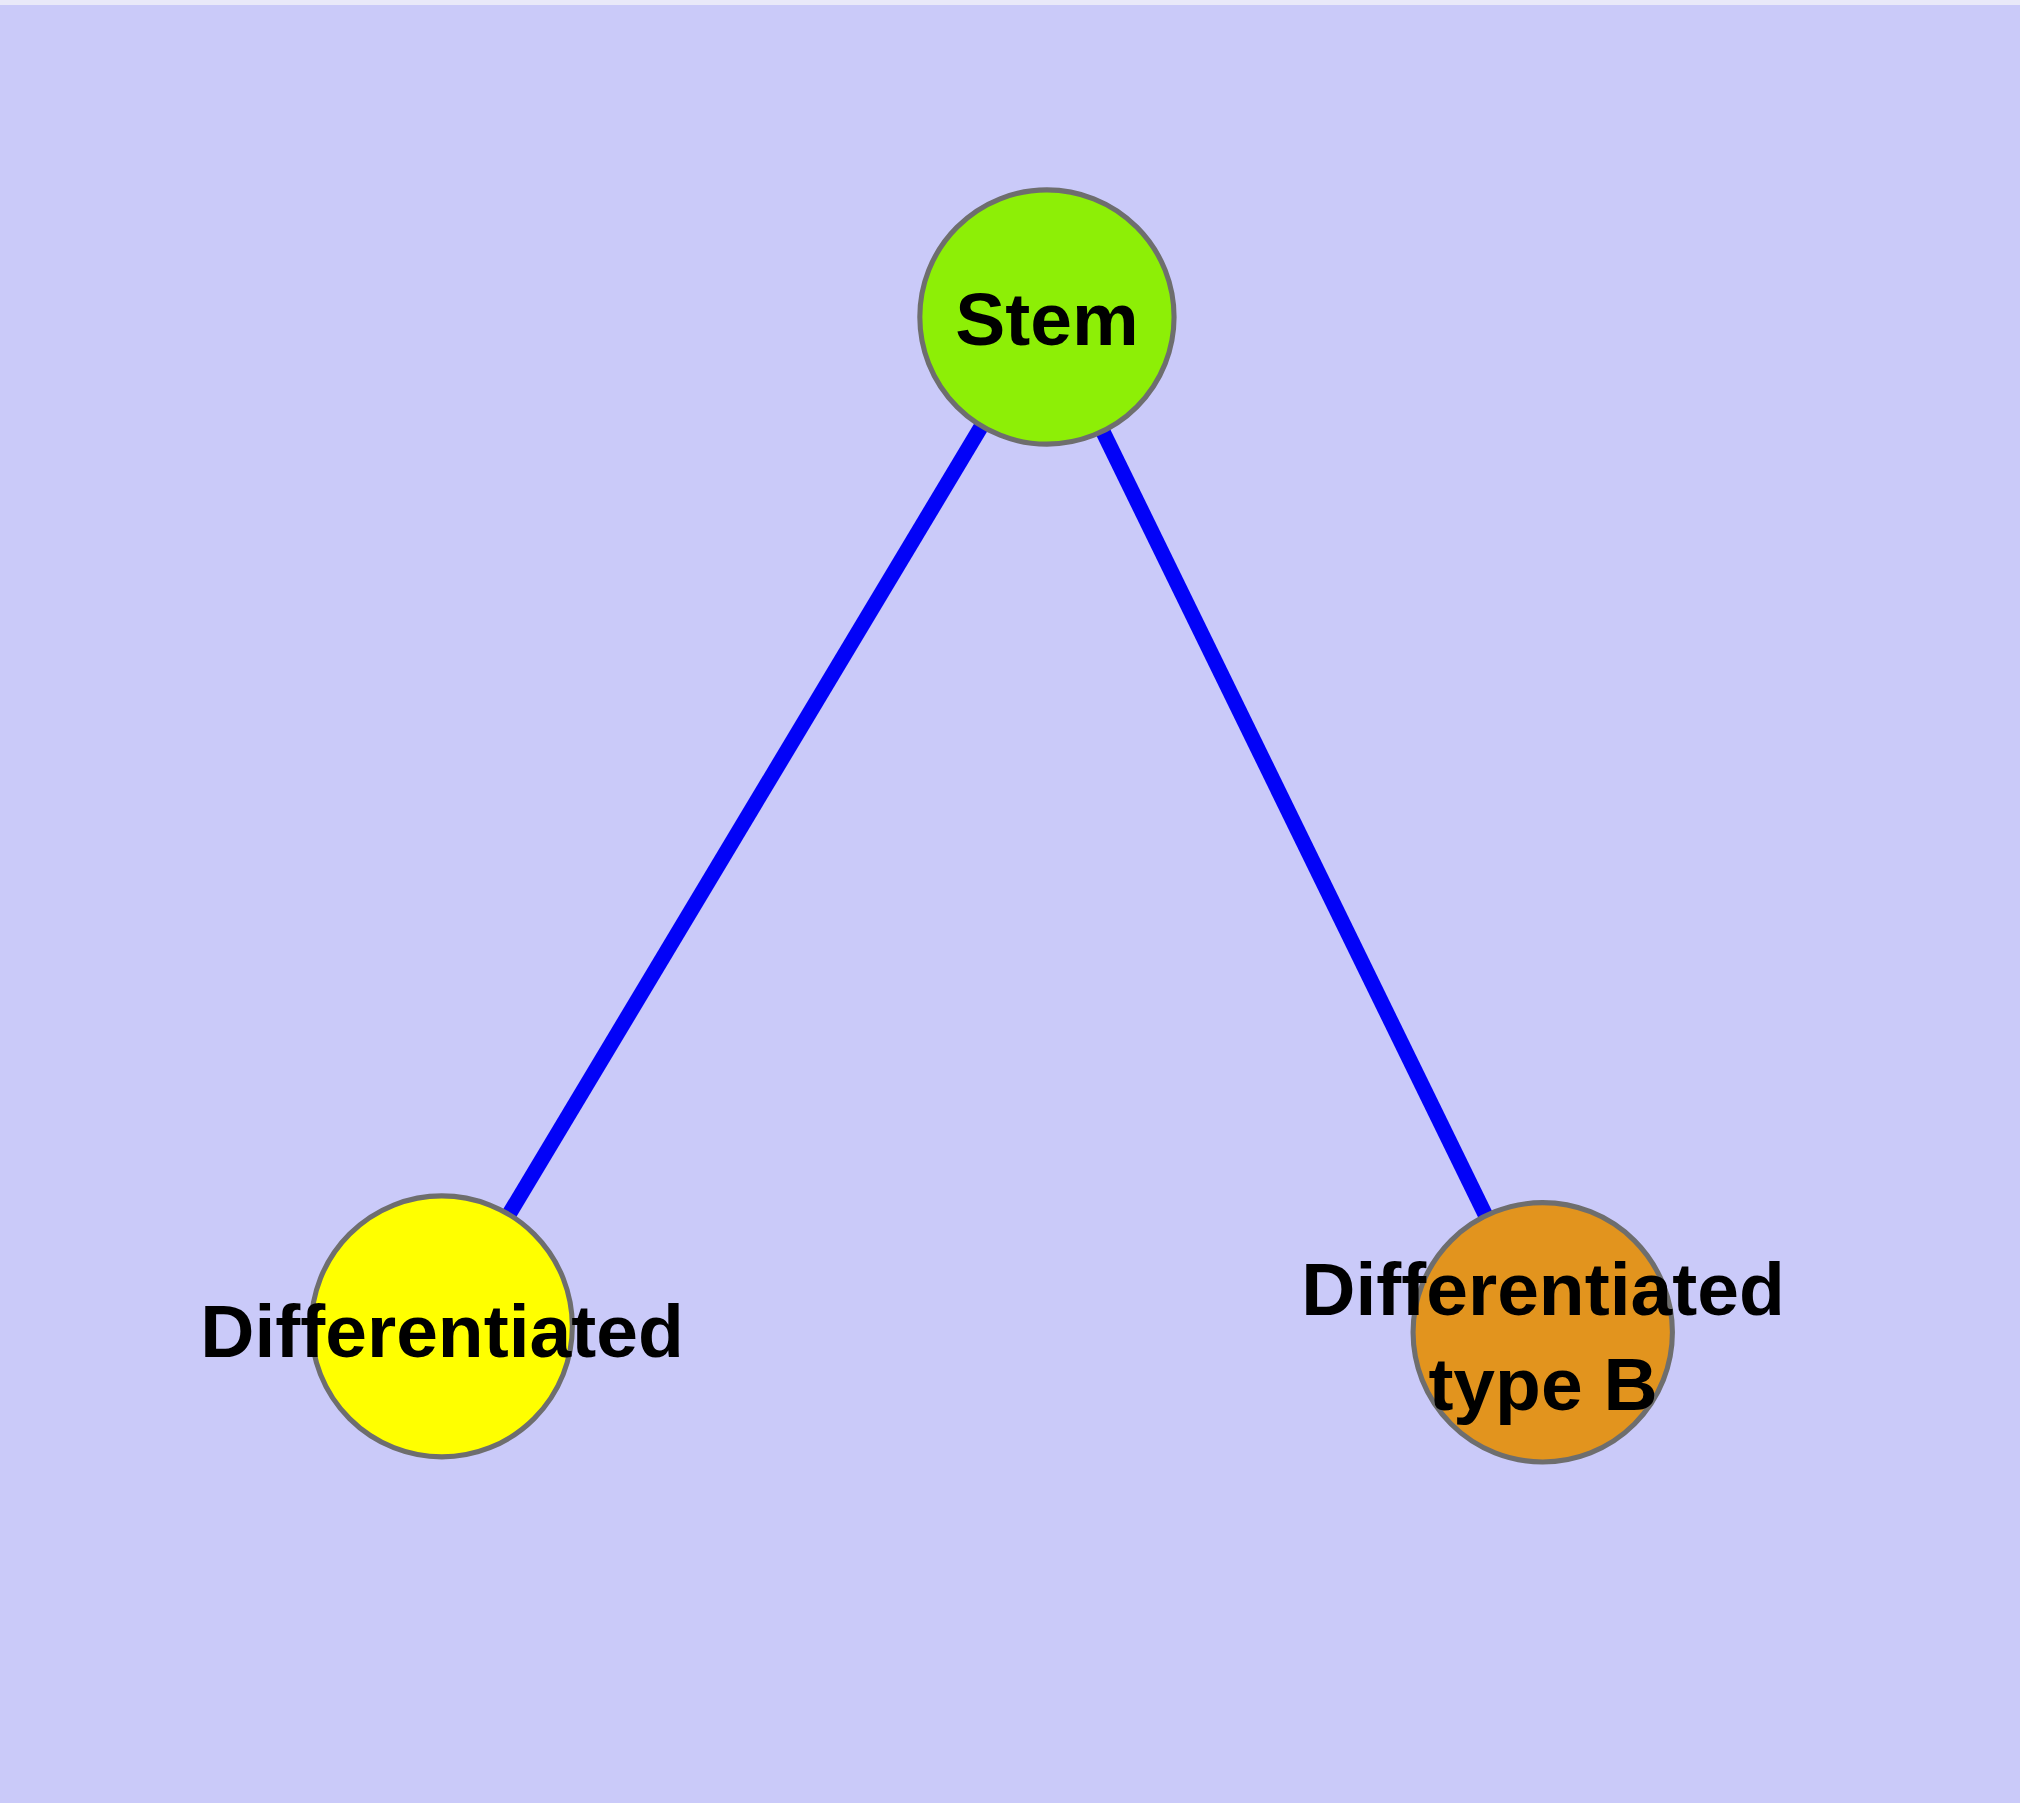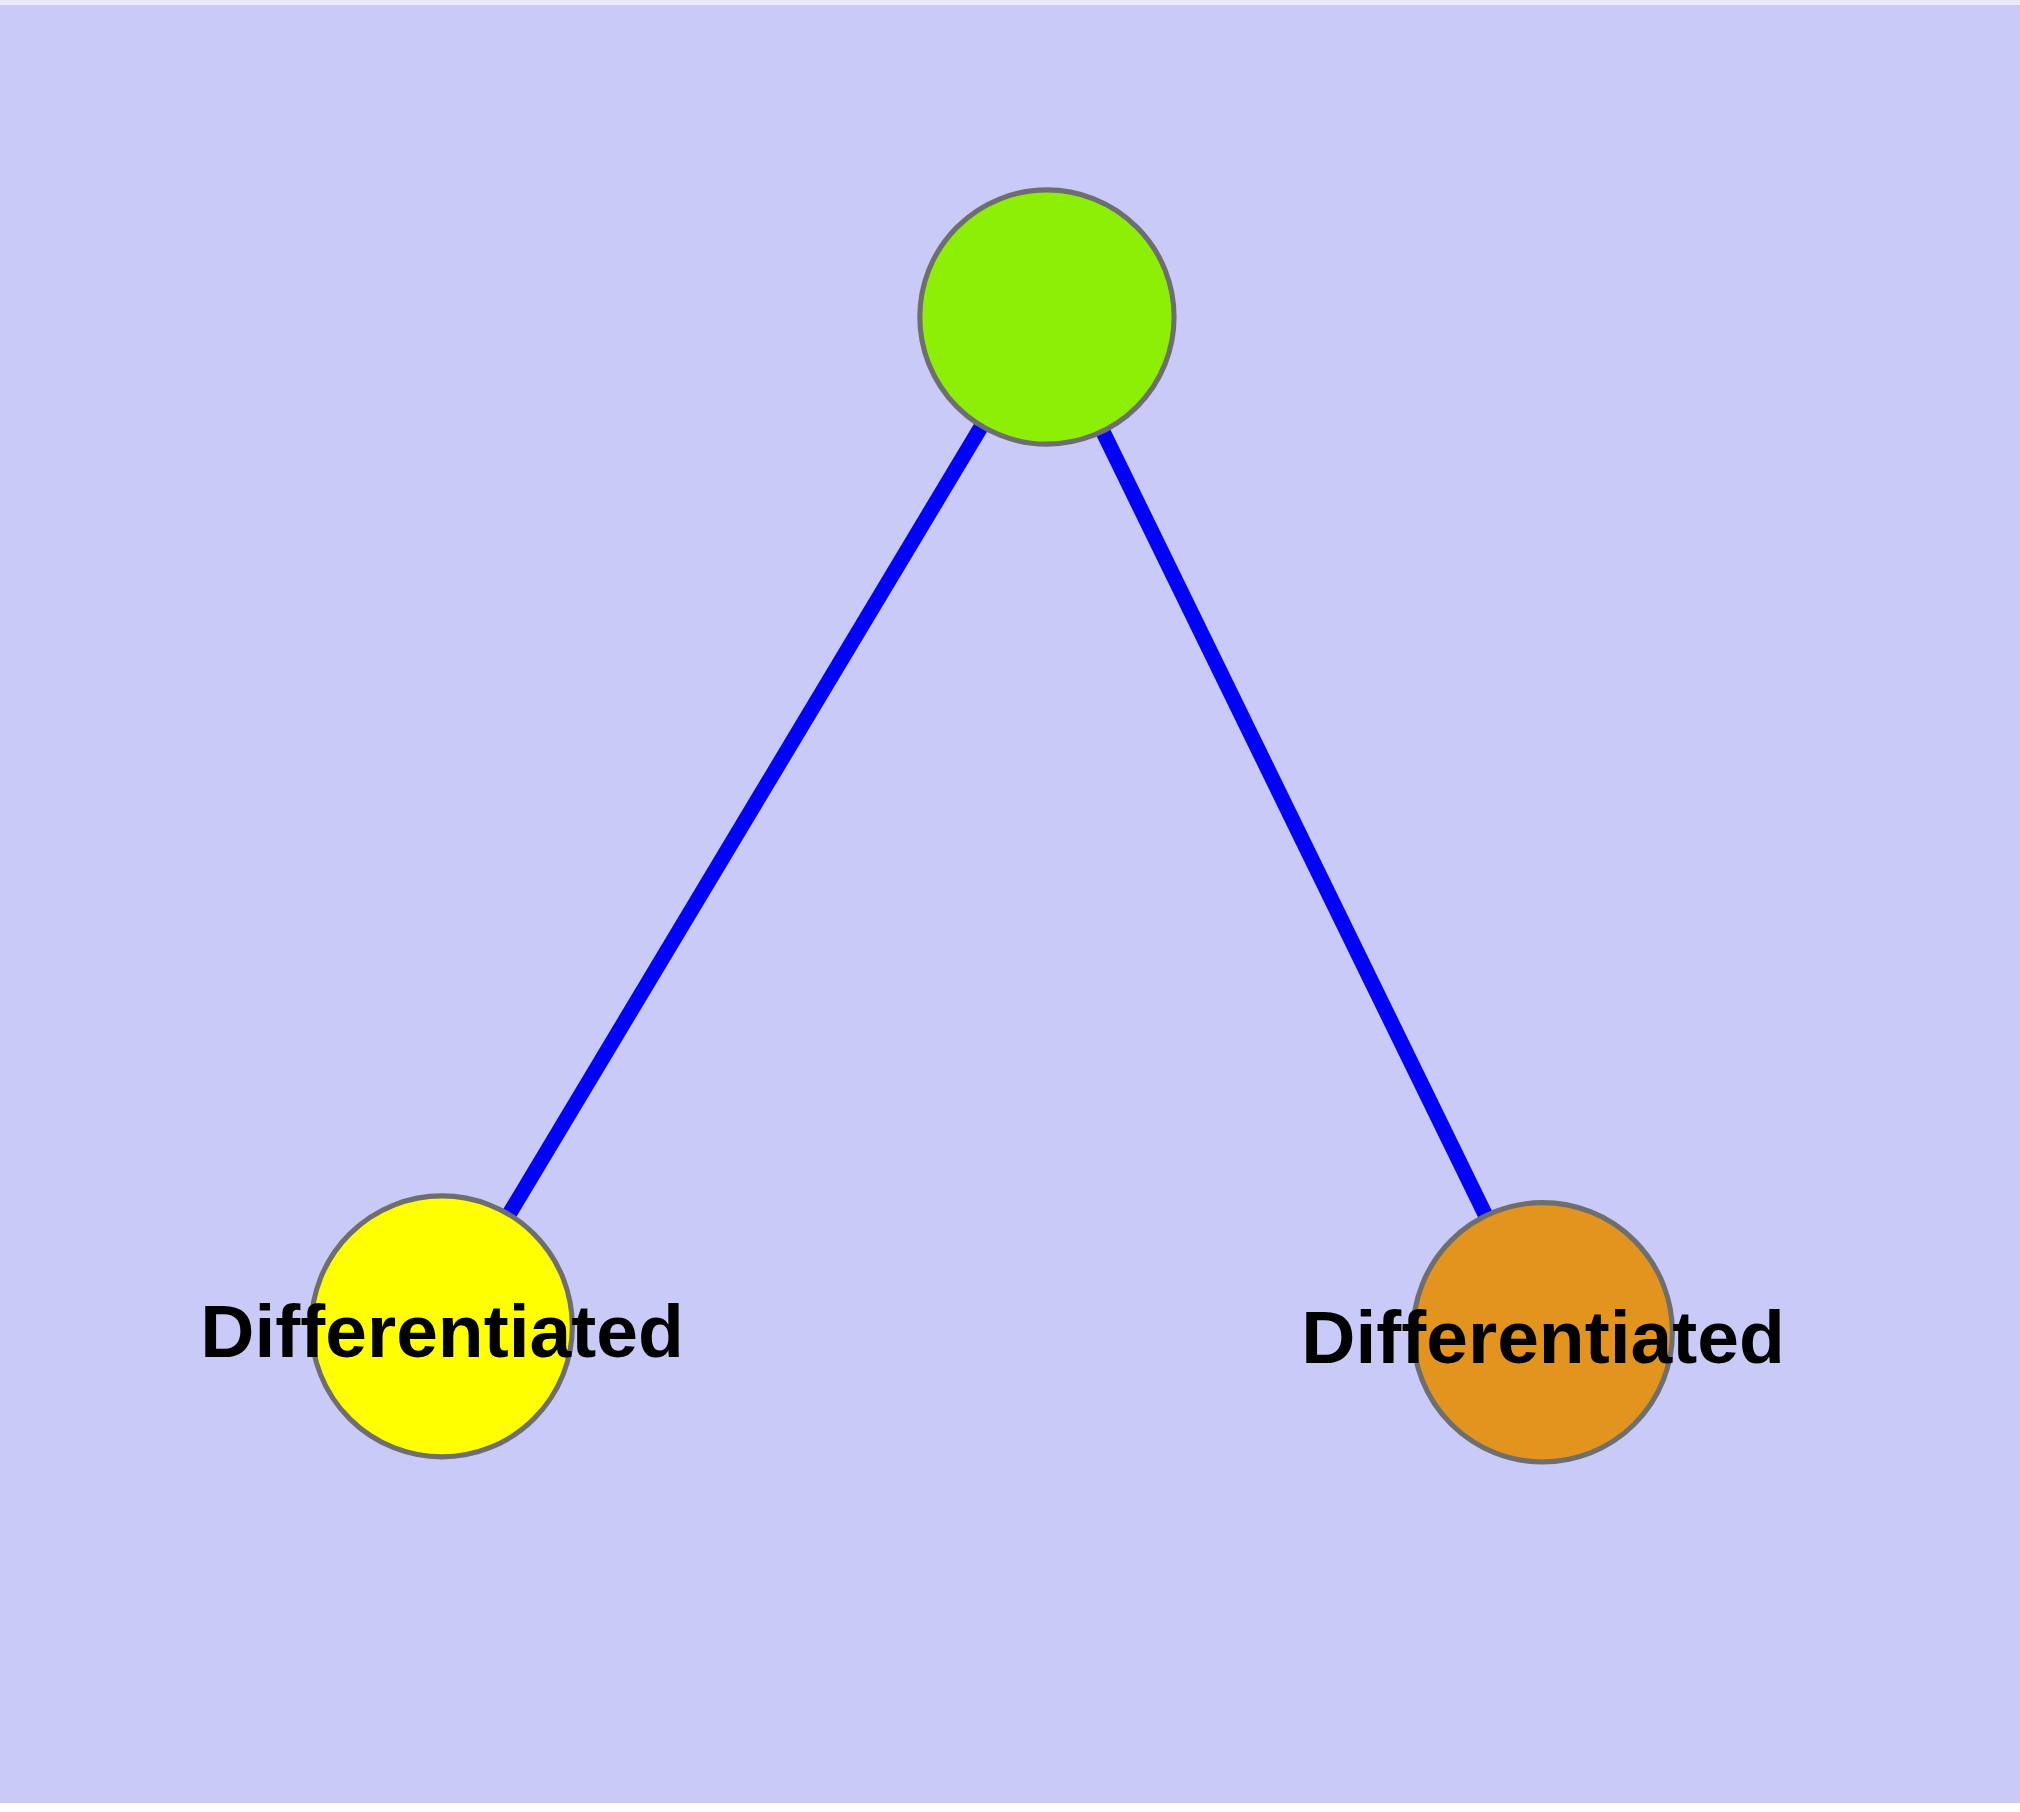--- a/index.html
+++ b/index.html
@@ -74,23 +74,27 @@
 
     <line class="edge" x1="1235" y1="374" x2="1820" y2="1572" stroke="#0202F8"></line>
 
     <circle class="node-circle" cx="1235" cy="374" r="150" fill="#8DEF06"></circle>
 
     <circle class="node-circle" cx="521" cy="1565" r="154" fill="#FFFF00"></circle>
 
     <circle class="node-circle" cx="1820" cy="1572" r="153" fill="#E2941E"></circle>
   </svg>
 
+  <div class="node-label" style="left: 1047px; top: 319px;">
+    <span class="line">Stem</span>
+  </div>
 
   <div class="node-label" style="left: 442px; top: 1331px;">
     <span class="line">Differentiated</span>
   </div>
 
   <div class="node-label" style="left: 1543px; top: 1337px;">
     <span class="line">Differentiated</span>
+    <span class="line">type B</span>
   </div>
 
 </div>
 
 
 </body></html>

